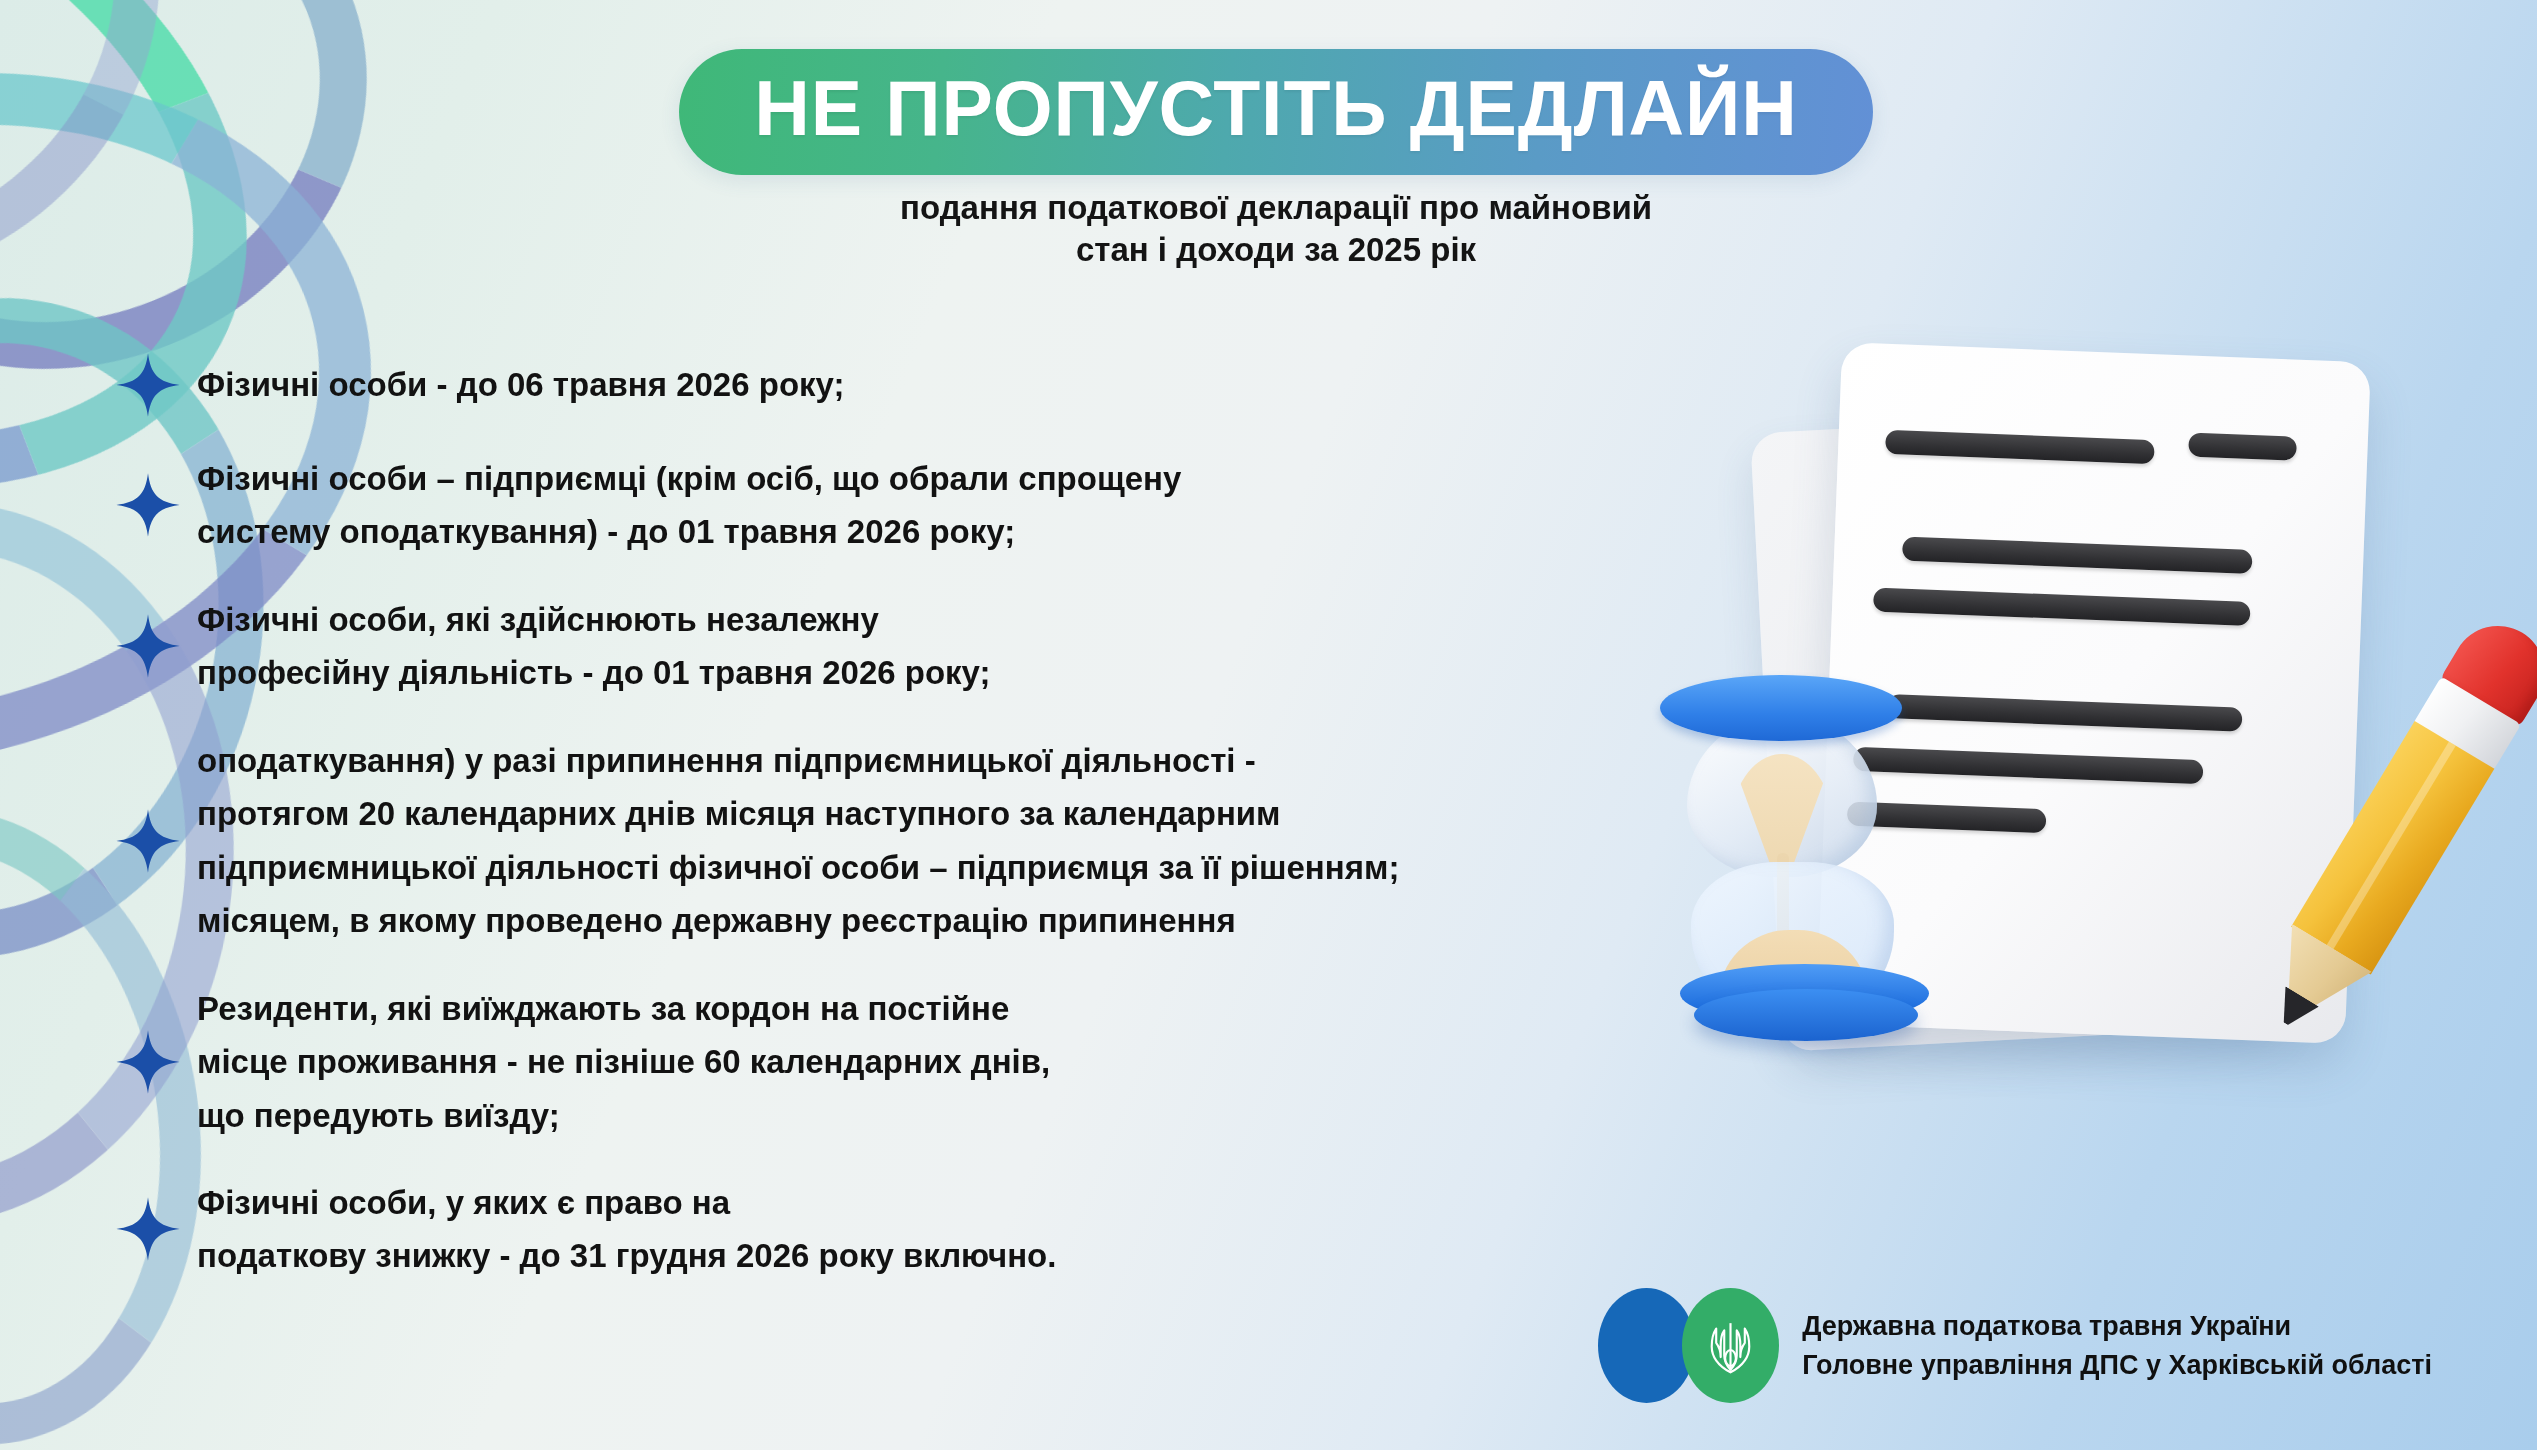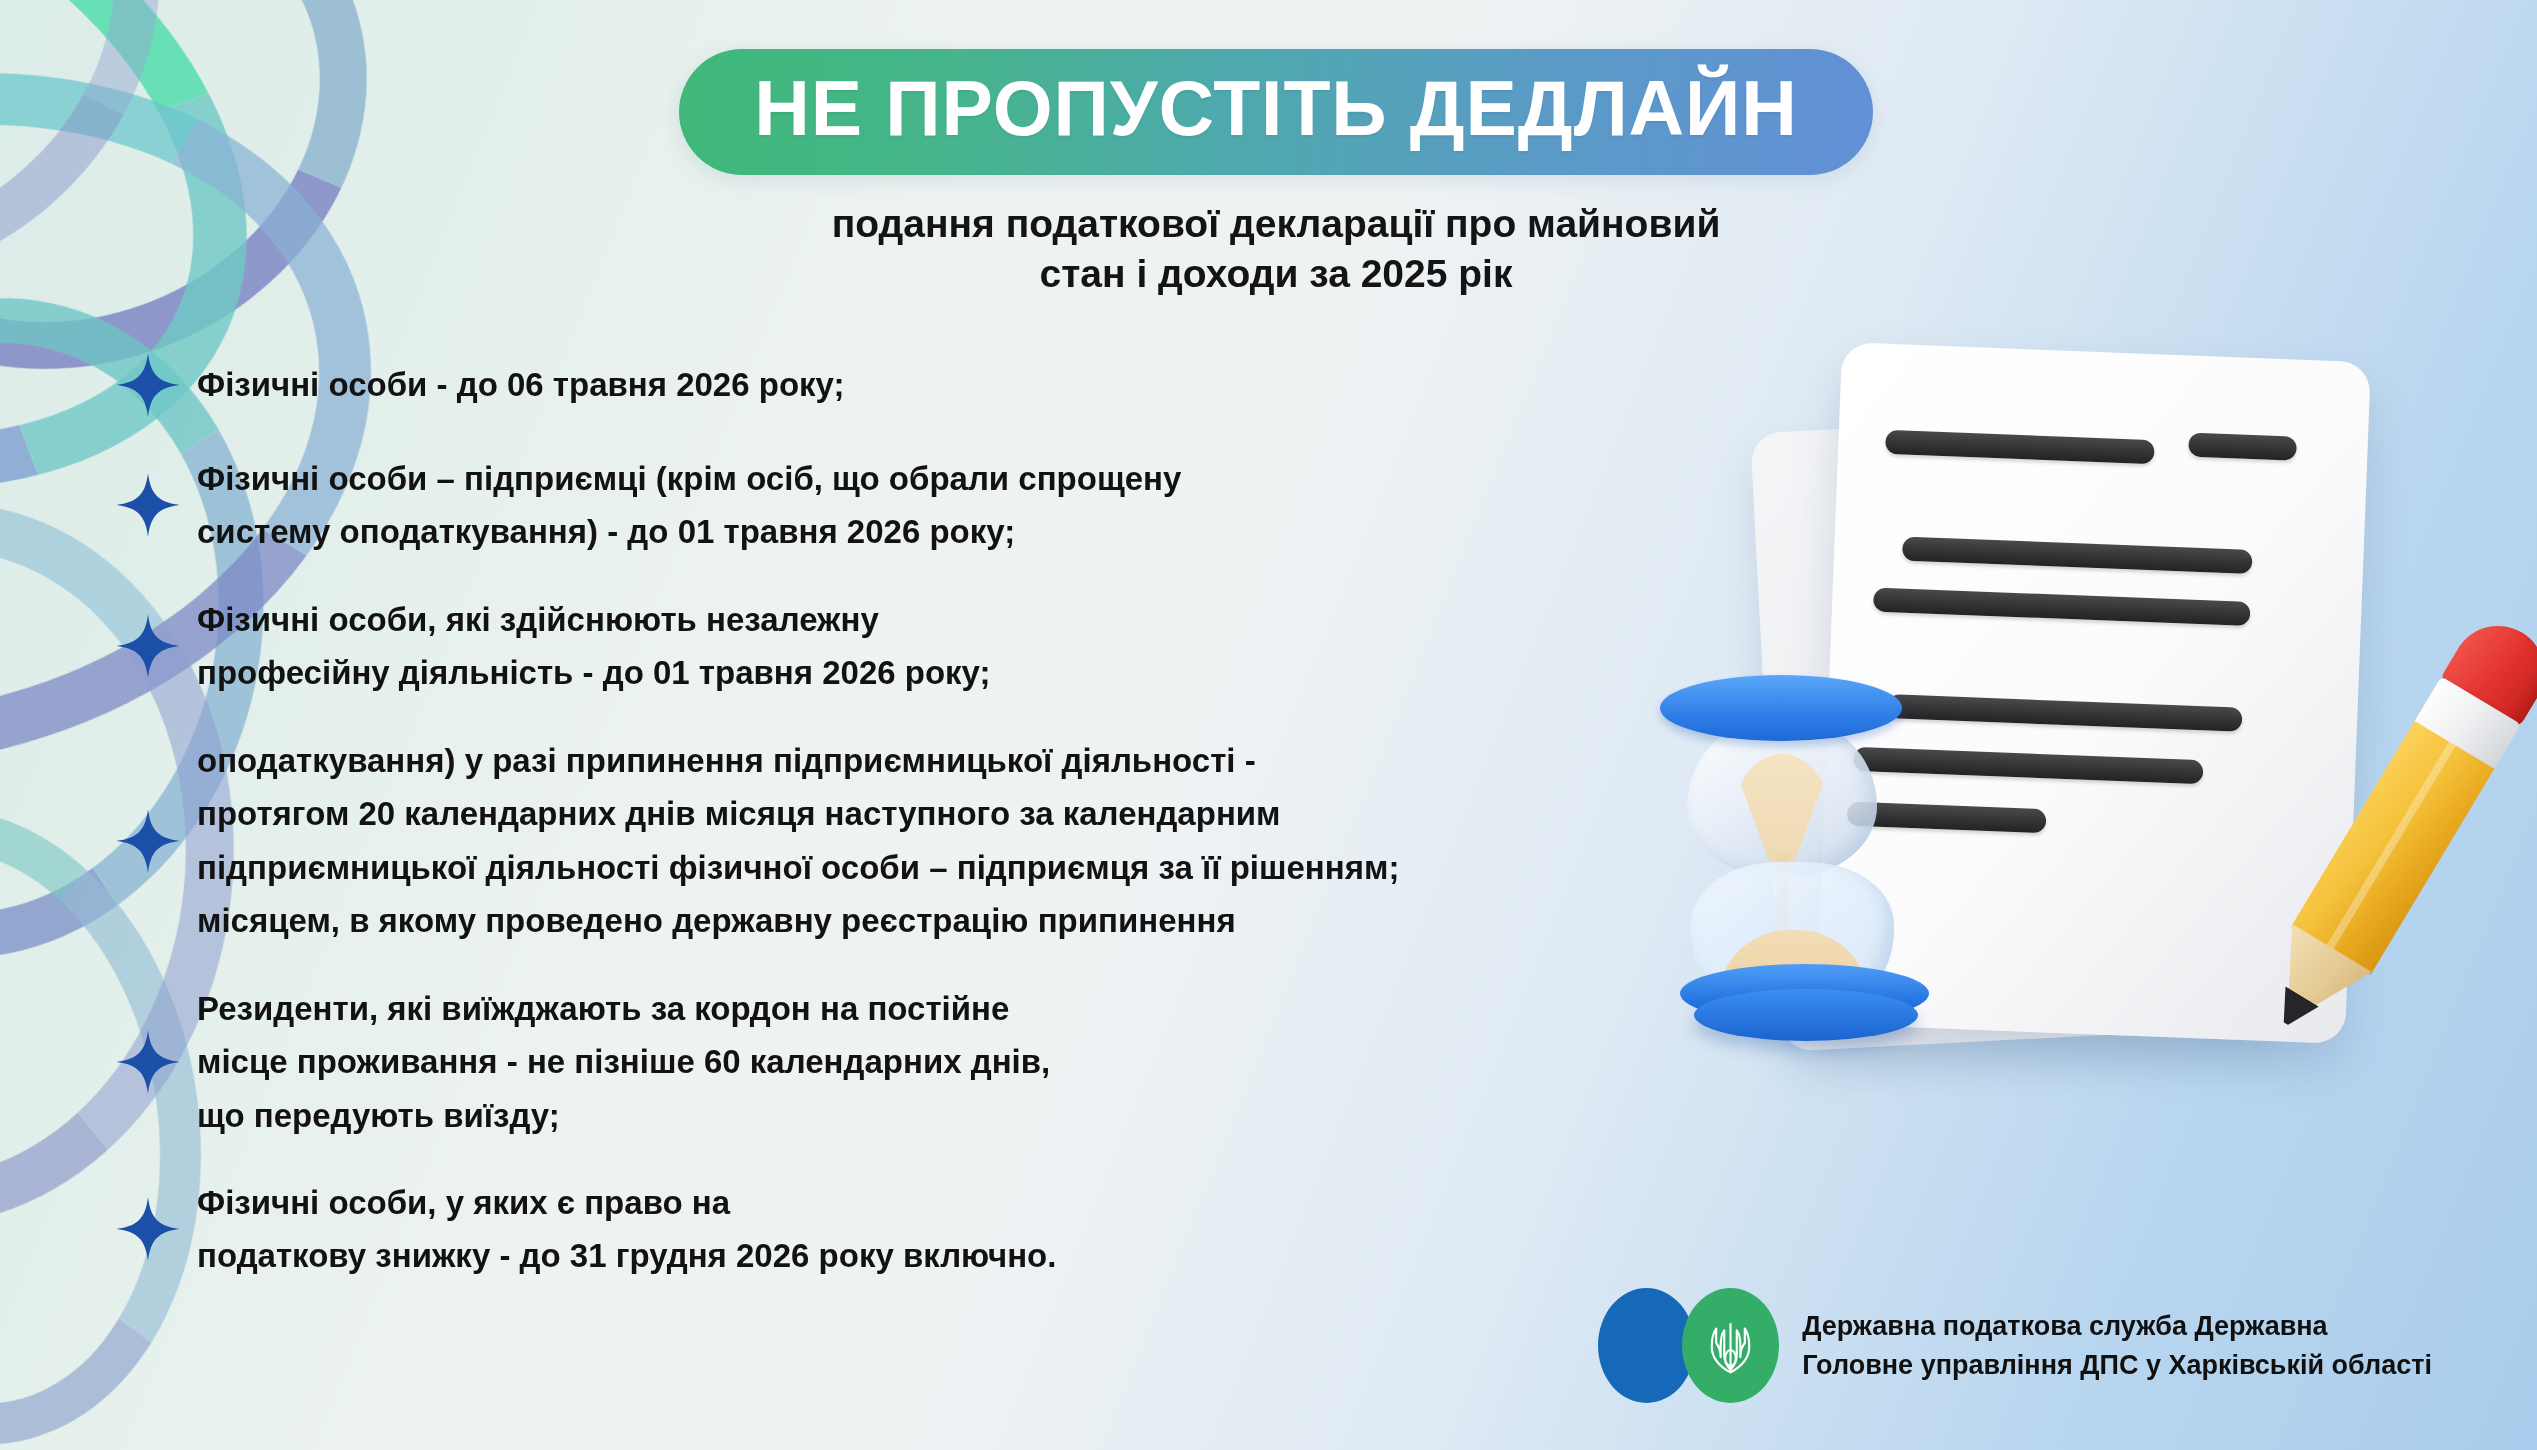--- a/index.html
+++ b/index.html
@@ -56,22 +56,22 @@
     background:linear-gradient(95deg,#3fb878 0%,#46b58b 22%,#4ea9ad 46%,#5a9bc6 72%,#6290d6 100%);
     box-shadow:0 5.4px 20px rgba(60,110,150,.12);
   }
   .title-pill h1{
     margin:0;color:#ffffff;
     font-size:77px;line-height:1.02;font-weight:700;
     letter-spacing:0.9px;white-space:nowrap;
     text-shadow:0 1.8px 2.7px rgba(0,0,0,.06);
   }
   .subtitle{
-    margin:24px auto 0;max-width:1579px;
-    color:#141414;font-size:39px;line-height:1.30;font-weight:700;
+    margin:12px auto 0;max-width:1579px;
+    color:#141414;font-size:33px;line-height:1.30;font-weight:700;
   }
   .subtitle .line{display:block;}
 
   
   .list{position:absolute;left:115px;top:352px;width:1579px;}
   .item{display:flex;align-items:center;margin-bottom:34px;}
   .star{flex:0 0 auto;width:66px;height:66px;margin-right:16px;}
   .star svg{display:block;width:66px;height:66px;}
   .item-text{
     color:#121212;font-size:33px;line-height:1.62;font-weight:700;
@@ -315,17 +315,17 @@
   <div class="logo-green">
     <svg width="47" height="59" viewBox="0 0 52 66">
       <g fill="none" stroke="#ffffff" stroke-width="2.4" stroke-linejoin="round">
         <path d="M26 8 L26 60"></path>
         <path d="M26 60 C21 55 19 50 19 44 L19 16 C16 20 15 26 15 33 L15 46 C15 40 13 34 10 30 L10 14 C6 20 5 27 5 34 C5 46 13 56 26 63 C39 56 47 46 47 34 C47 27 46 20 42 14 L42 30 C39 34 37 40 37 46 L37 33 C37 26 36 20 33 16 L33 44 C33 50 31 55 26 60 Z"></path>
         <ellipse cx="26" cy="47" rx="6" ry="9"></ellipse>
       </g>
     </svg>
   </div>
   <div class="footer-text">
-    <span class="line">Державна податкова служба Державна</span>
+    <span class="line">Державна податкова травня України</span>
     <span class="line">Головне управління ДПС у Харківській області</span>
   </div>
 </div>
 
 
 </body></html>

